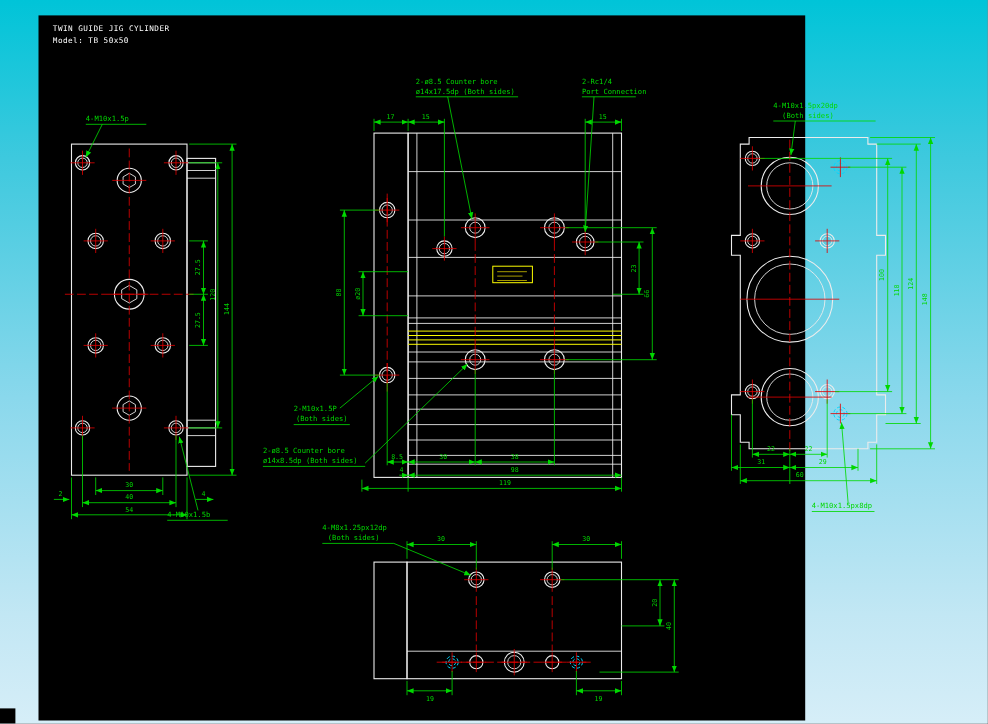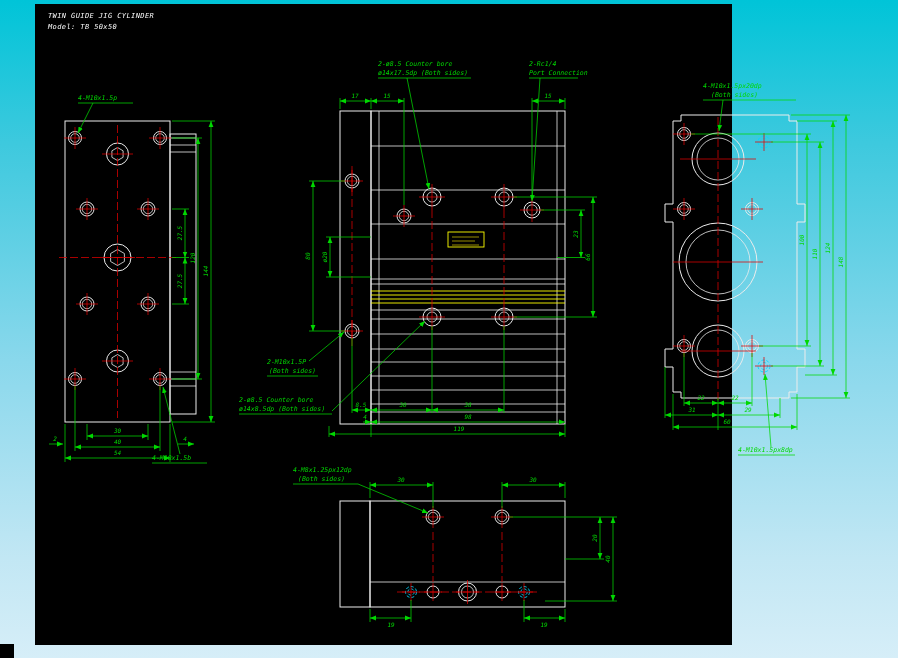--- a/index.html
+++ b/index.html
@@ -1,19 +1,19 @@
 <!DOCTYPE html>
 <html><head>
 <meta charset="utf-8">
 <style>
   html,body{margin:0;padding:0;background:#888;}
   .screen{position:relative;width:898px;height:658px;overflow:hidden;
           background:linear-gradient(180deg,#00c4d8 0%,#3ec9de 22%,#8ad8ec 55%,#c2e7f4 85%,#d6eef8 100%);
           font-family:"DejaVu Sans Mono",monospace;}
-  .canvas{position:absolute;left:35px;top:4px;width:697px;height:641px;background:#000;font-style:italic;}
+  .canvas{position:absolute;left:35px;top:14px;width:697px;height:641px;background:#000;}
   .corner-mark{position:absolute;left:0;top:644px;width:14px;height:14px;background:#000;}
   svg{display:block;}
   .w{stroke:#ececec;stroke-width:1;fill:none;}
   .wt2{stroke:#ececec;stroke-width:.8;fill:none;}
   .g{stroke:#00d800;stroke-width:.75;fill:none;}
   .r{stroke:#e00000;stroke-width:.75;fill:none;}
   .rd{stroke:#e00000;stroke-width:.75;fill:none;stroke-dasharray:8 3;}
   .y{stroke:#ffff00;stroke-width:.9;fill:none;}
   .yf{stroke:#d8c800;stroke-width:.7;fill:none;}
   .c{stroke:#00d8ff;stroke-width:.9;fill:none;stroke-dasharray:3 2;}

